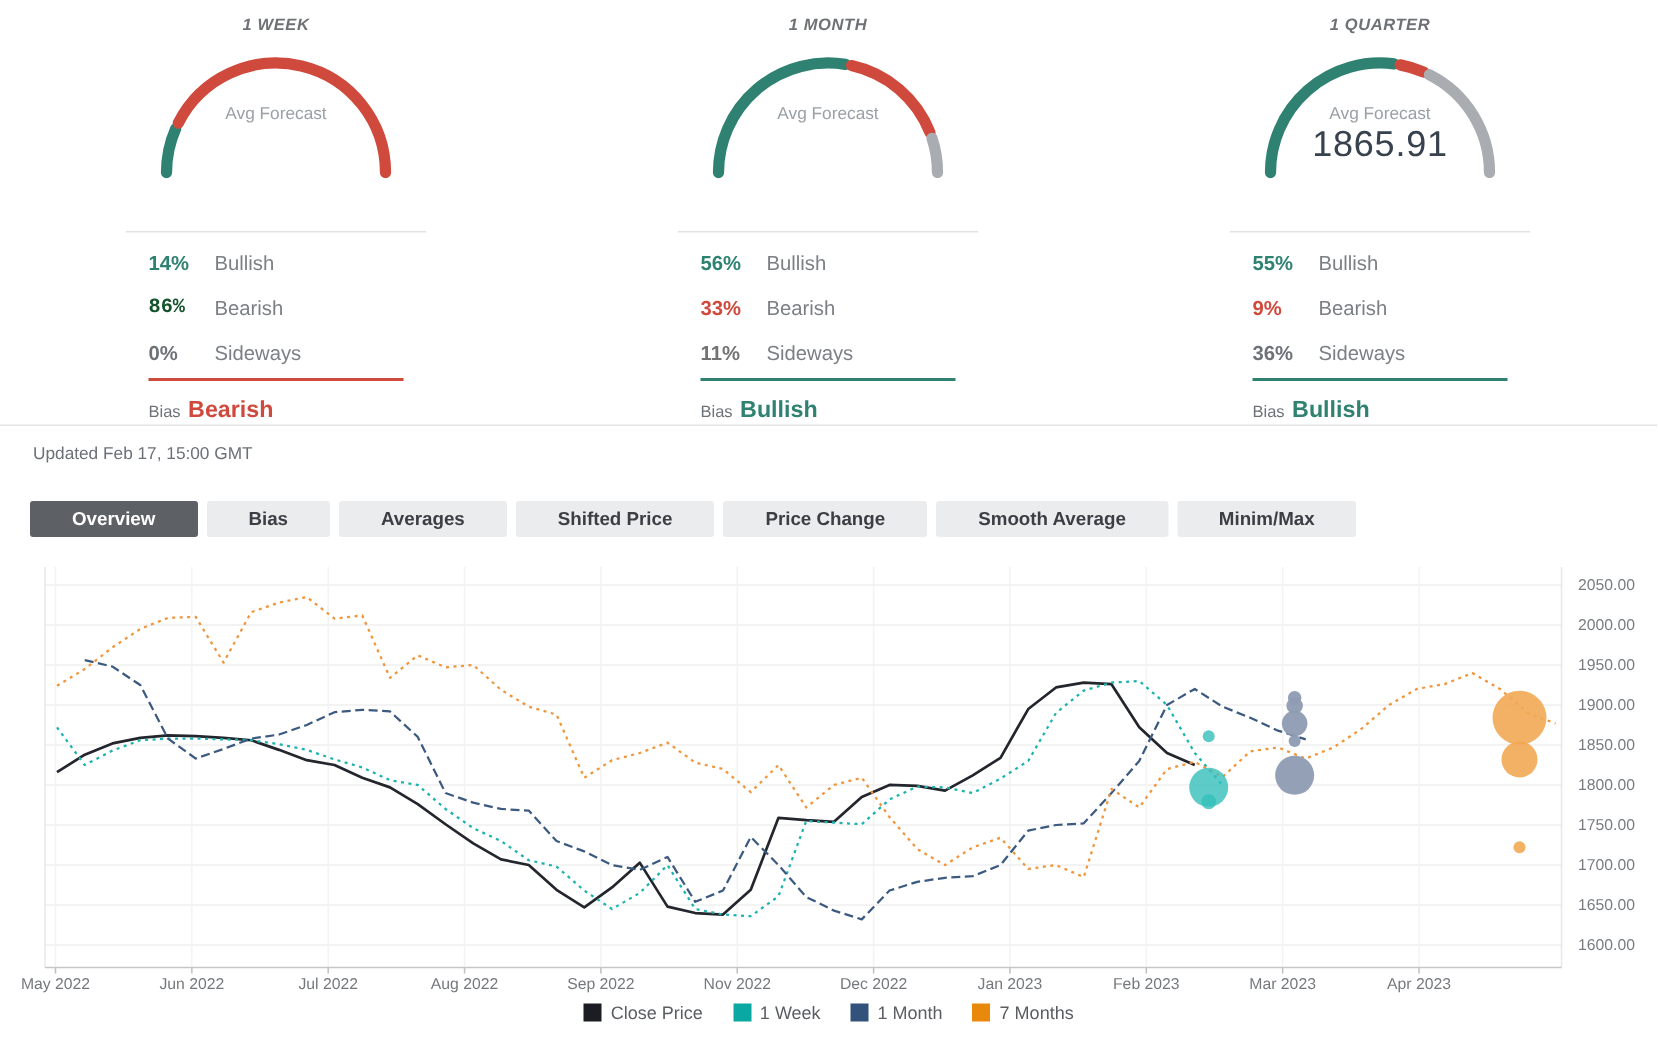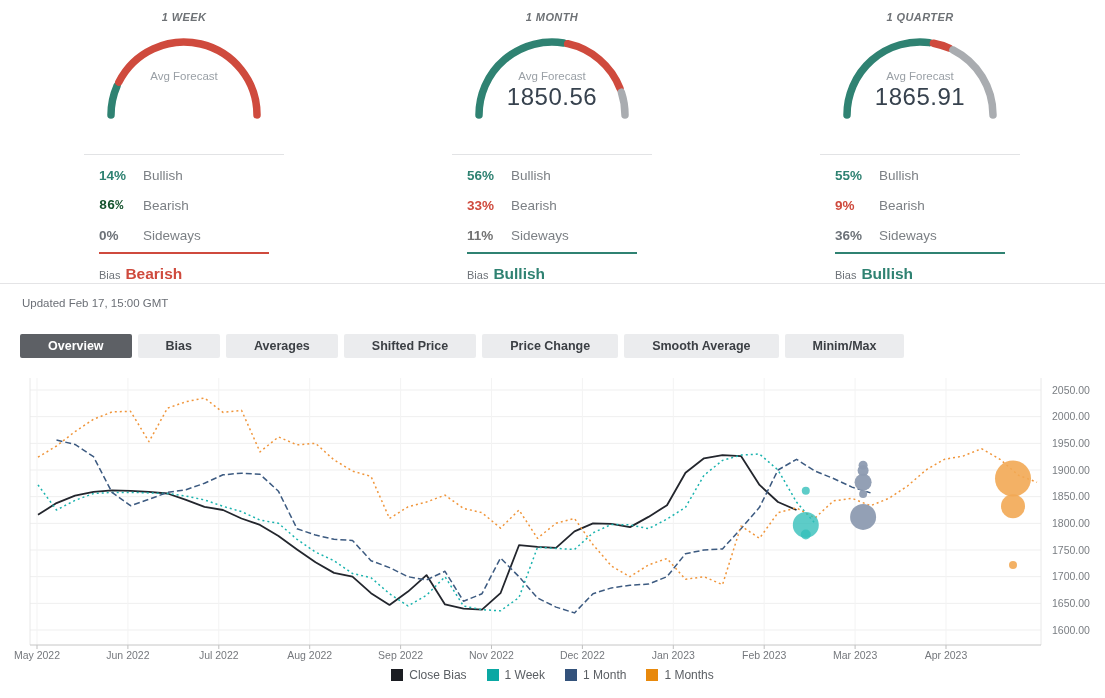--- a/index.html
+++ b/index.html
@@ -79,21 +79,20 @@
 
     <div class="card">
       <div class="card-title">1 MONTH</div>
       <div class="gauge-wrap">
         <svg class="gauge-svg" width="200" height="86">
             <path d="M 27.00 82.00 A 73 73 0 0 1 111.67 9.94" stroke="#2f8272" stroke-width="7.5" fill="none" stroke-linecap="round"></path>
             <path d="M 115.68 10.70 A 73 73 0 0 1 167.97 55.36" stroke="#cf4a3d" stroke-width="7.5" fill="none" stroke-linecap="round"></path>
             <path d="M 169.35 59.20 A 73 73 0 0 1 173.00 82.00" stroke="#a9acb0" stroke-width="7.5" fill="none" stroke-linecap="round"></path>
           </svg>
         <div class="avg-label">Avg Forecast</div>
-        <div class="avg-value">1850.56</div>
       </div>
       <div class="stats">
         <div class="stat-row">
           <span class="stat-pct" style="color: rgb(47, 130, 114);">56%</span>
           <span class="stat-label">Bullish</span>
         </div>
         <div class="stat-row">
           <span class="stat-pct" style="color: rgb(207, 74, 61);">33%</span>
           <span class="stat-label">Bearish</span>
         </div>
@@ -226,29 +225,29 @@
       <circle cx="863.1" cy="494.0" r="4" fill="#8d9bb1" fill-opacity="0.95"></circle>
       <circle cx="863.1" cy="516.9" r="13" fill="#8d9bb1" fill-opacity="0.95"></circle>
       <circle cx="1013.0" cy="478.5" r="18" fill="#f2a954" fill-opacity="0.9"></circle>
       <circle cx="1013.0" cy="506.3" r="12" fill="#f2a954" fill-opacity="0.9"></circle>
       <circle cx="1013.0" cy="564.9" r="4" fill="#f2a954" fill-opacity="0.9"></circle>
     </svg>
 
   <div class="legend" id="legend">
       <span class="legend-item">
         <span class="legend-swatch" style="background: rgb(27, 29, 34);"></span>
-        <span>Close Bias</span>
+        <span>Close Price</span>
       </span>
       <span class="legend-item">
         <span class="legend-swatch" style="background: rgb(10, 168, 163);"></span>
         <span>1 Week</span>
       </span>
       <span class="legend-item">
         <span class="legend-swatch" style="background: rgb(51, 82, 123);"></span>
         <span>1 Month</span>
       </span>
       <span class="legend-item">
         <span class="legend-swatch" style="background: rgb(232, 137, 12);"></span>
-        <span>1 Months</span>
+        <span>7 Months</span>
       </span>
     </div>
 
 </div>
 
 </body></html>

